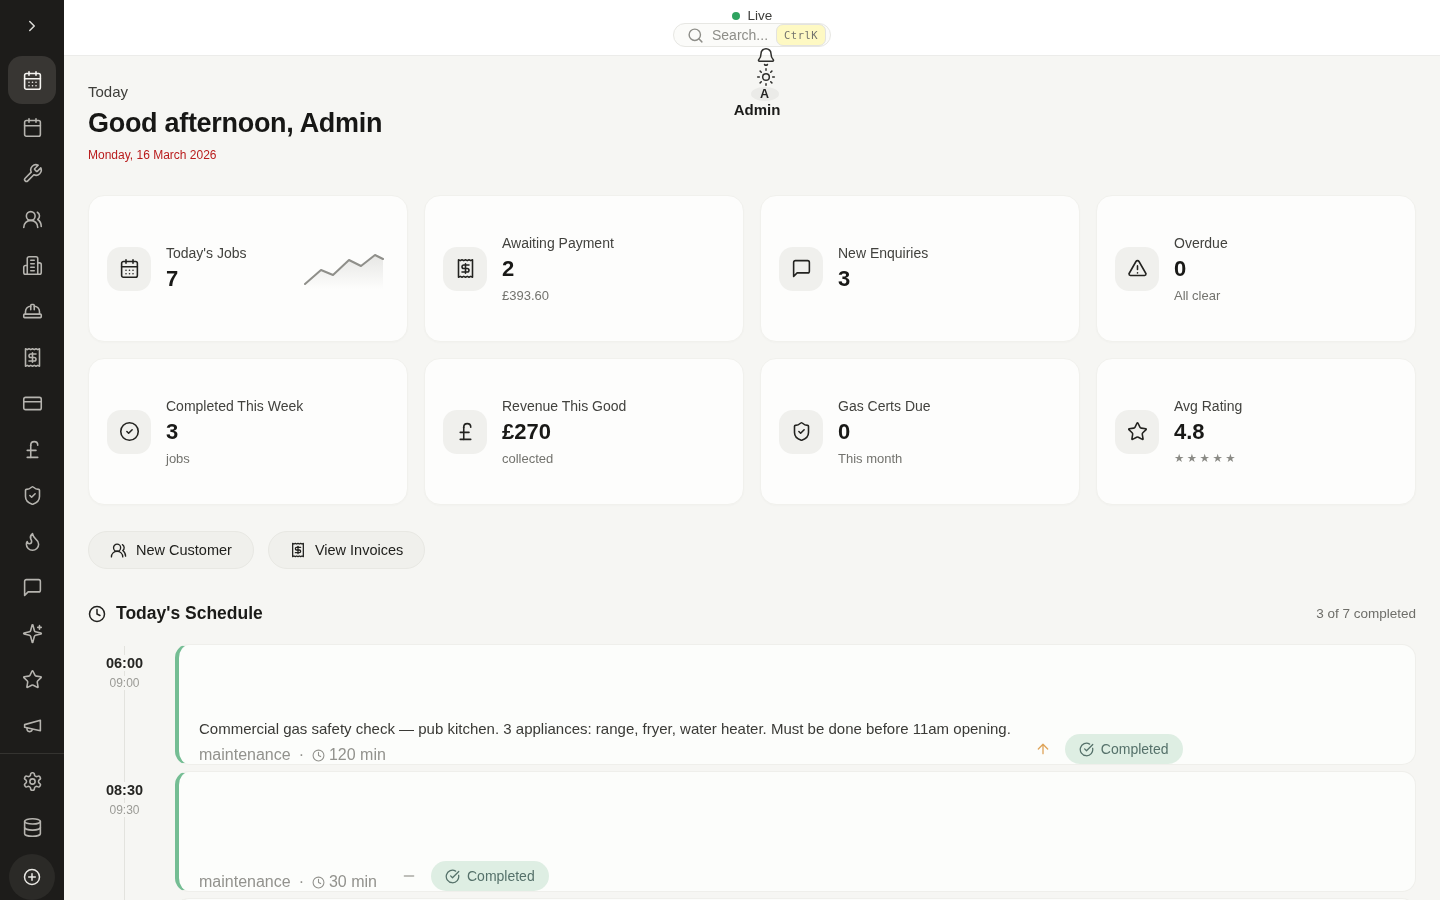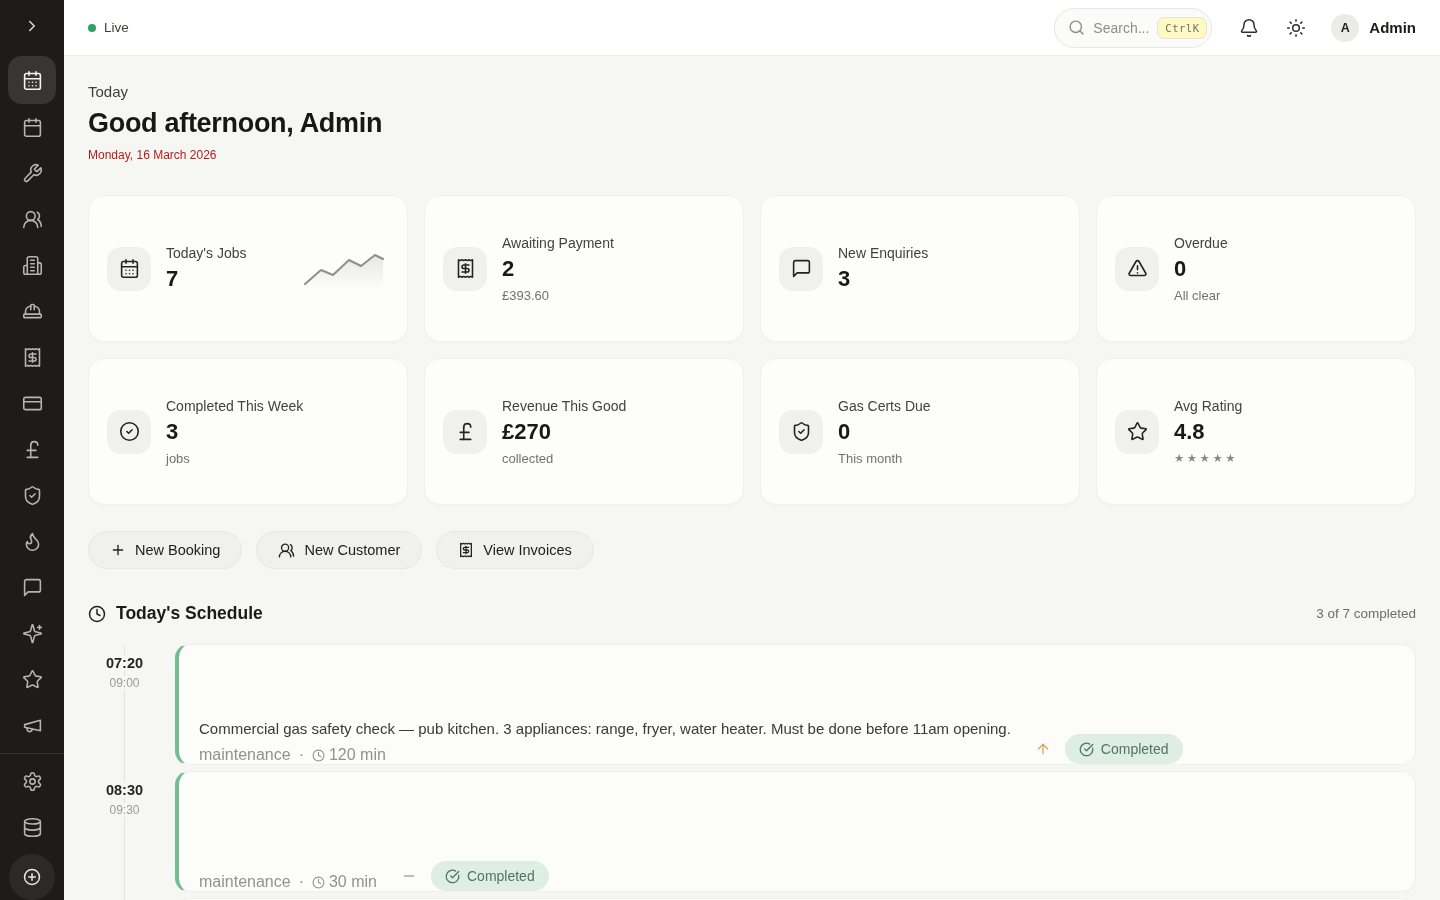--- a/index.html
+++ b/index.html
@@ -10,21 +10,21 @@
   
   .sidebar { position: fixed; left: 0; top: 0; width: 64px; height: 900px; background: #1d1c1a; display: flex; flex-direction: column; align-items: center; z-index: 30; }
   .sb-toggle { height: 56px; width: 100%; display: flex; align-items: center; justify-content: center; color: #dddcd8; cursor: pointer; }
   .sb-nav { display: flex; flex-direction: column; align-items: center; margin-top: 5px; }
   .sb-item { width: 48px; height: 46px; border-radius: 14px; display: flex; align-items: center; justify-content: center; color: #b6b4af; cursor: pointer; }
   .sb-item.active { background: #383633; color: #f5f4f1; height: 48px; }
   .sb-divider { width: 64px; height: 1px; background: #343330; margin: 5px 0 4px; }
   .sb-plus { width: 46px; height: 46px; border-radius: 50%; background: #2b2a27; color: #e8e7e3; display: flex; align-items: center; justify-content: center; margin-top: 4px; cursor: pointer; }
 
   
-  .topbar { position: fixed; left: 64px; top: 0; right: 0; height: 56px; background: #ffffff; border-bottom: 1px solid #ececе8; border-bottom: 1px solid #ececea; display: flex; align-items: center; padding: 8px 24px; z-index: 20; }
+  .topbar { position: fixed; left: 64px; top: 0; right: 0; height: 56px; background: #ffffff; border-bottom: 1px solid #ececе8; border-bottom: 1px solid #ececea; display: flex; align-items: center; padding: 8px 24px; z-index: 20; flex-direction: column; }
   .live { display: flex; align-items: center; gap: 8px; font-size: 13.5px; color: #3d3d3a; }
   .live-dot { width: 8px; height: 8px; border-radius: 50%; background: #2ea35f; }
   .topbar-spacer { flex: 1; }
   .search-pill { width: 158px; height: 40px; background: #fbfbf9; border: 1px solid #e7e7e3; border-radius: 20px; display: flex; align-items: center; gap: 8px; padding: 0 7px 0 13px; color: #8e8e89; cursor: pointer; }
   .search-pill .ph { font-size: 14px; }
   .kbd { margin-left: auto; background: #fef9c3; border: 1px solid #e3e3df; border-radius: 7px; font-family: "DejaVu Sans Mono", monospace; font-size: 10.5px; color: #73736e; padding: 4px 7px; letter-spacing: .5px; }
   .tb-icon { color: #2f2f2c; margin-left: 27px; cursor: pointer; }
   .avatar { width: 28px; height: 28px; border-radius: 50%; background: #ebebe8; color: #232322; font-size: 12.5px; font-weight: 700; display: flex; align-items: center; justify-content: center; margin-left: 25px; cursor: pointer; }
   .username { margin-left: 10px; font-size: 15px; font-weight: 700; color: #1b1b19; cursor: pointer; }
 
@@ -428,29 +428,20 @@
         <div class="stat-label">Avg Rating</div>
         <div class="stat-value">4.8</div>
         <div class="stat-sub stars">★★★★★</div>
       </div>
     </div>
   </section>
 
   <section class="actions">
     <button class="action-btn">
       <span>
-          <svg width="16" height="16" viewBox="0 0 24 24" fill="none" stroke="currentColor" stroke-width="2" stroke-linecap="round" stroke-linejoin="round">
-            <path d="M5 12h14"></path>
-            <path d="M12 5v14"></path>
-          </svg>
-        </span>
-      <span>New Booking</span>
-    </button>
-    <button class="action-btn">
-      <span>
           <svg width="17" height="17" viewBox="0 0 24 24" fill="none" stroke="currentColor" stroke-width="1.9" stroke-linecap="round" stroke-linejoin="round">
             <path d="M18 21a8 8 0 0 0-16 0"></path>
             <circle cx="10" cy="8" r="5"></circle>
             <path d="M22 20c0-3.37-2-6.5-4-8a5 5 0 0 0-.45-8.3"></path>
           </svg>
         </span>
       <span>New Customer</span>
     </button>
     <button class="action-btn">
       <span>
@@ -474,21 +465,21 @@
         </span>
       <span class="sched-title">Today's Schedule</span>
       <span class="sched-summary">3 of 7 completed</span>
     </div>
 
     <div class="sched-list">
       <div class="sched-line"></div>
 
       <div class="sched-item">
         <div class="sched-times">
-          <span class="t-start">07:20</span><br>
+          <span class="t-start">06:00</span><br>
           <span class="t-end">09:00</span>
         </div>
         <div class="sched-card">
           <div class="sched-text">
             <div class="sched-job-title">Commercial gas safety check — pub kitchen. 3 appliances: range, fryer, water heater. Must be done before 11am opening.</div>
             <div class="sched-meta">
               <span>maintenance</span>
               <span>·</span>
               <span class="meta-dur">
                 <span>

